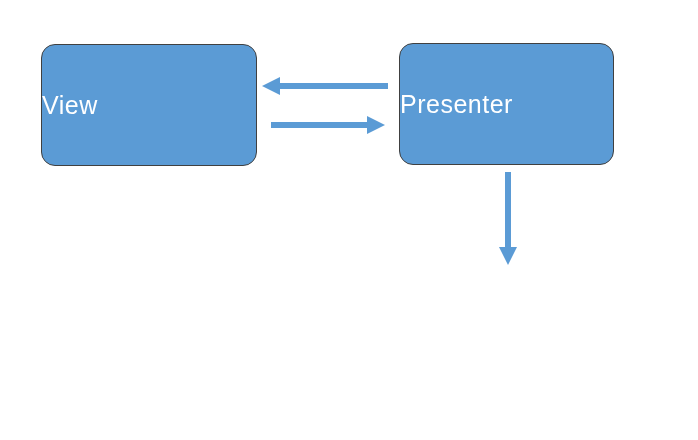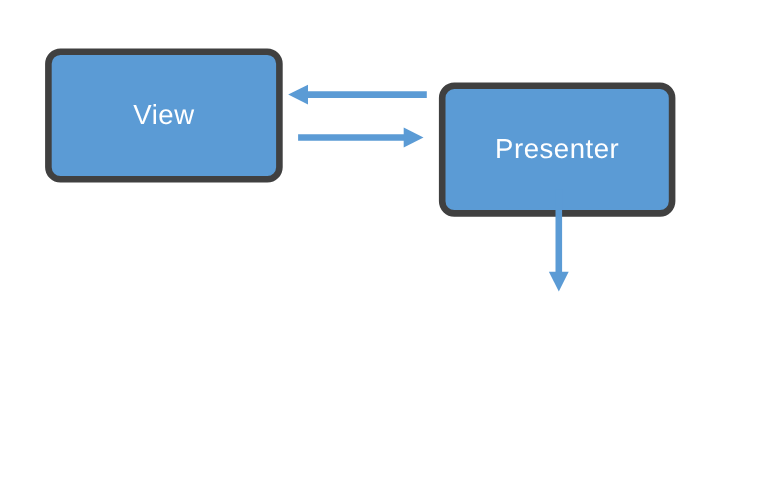--- a/index.html
+++ b/index.html
@@ -14,35 +14,34 @@
   .canvas {
     position: relative;
     width: 698px;
     height: 440px;
     background: #ffffff;
   }
   .node {
     position: absolute;
     box-sizing: border-box;
     background: #5B9BD5;
-    border: 6px solid #404040;
+    border: 1px solid #404040;
     border-radius: 14px;
     display: flex;
     align-items: center;
-    justify-content: center;
   }
   .node .label {
     color: #ffffff;
     font-size: 25px;
     line-height: 1;
     letter-spacing: 0.5px;
     user-select: none;
   }
   #node-view      { left: 41px;  top: 44px;  width: 216px; height: 122px; }
-  #node-presenter { left: 399px; top: 43px;  width: 215px; height: 122px; margin-top: 32px; }
+  #node-presenter { left: 399px; top: 43px;  width: 215px; height: 122px; }
   #node-model     { left: 400px; top: 280px; width: 213px; height: 120px; }
   .arrows {
     position: absolute;
     left: 0; top: 0;
     width: 698px;
     height: 440px;
     pointer-events: none;
   }
 </style>
 </head>

